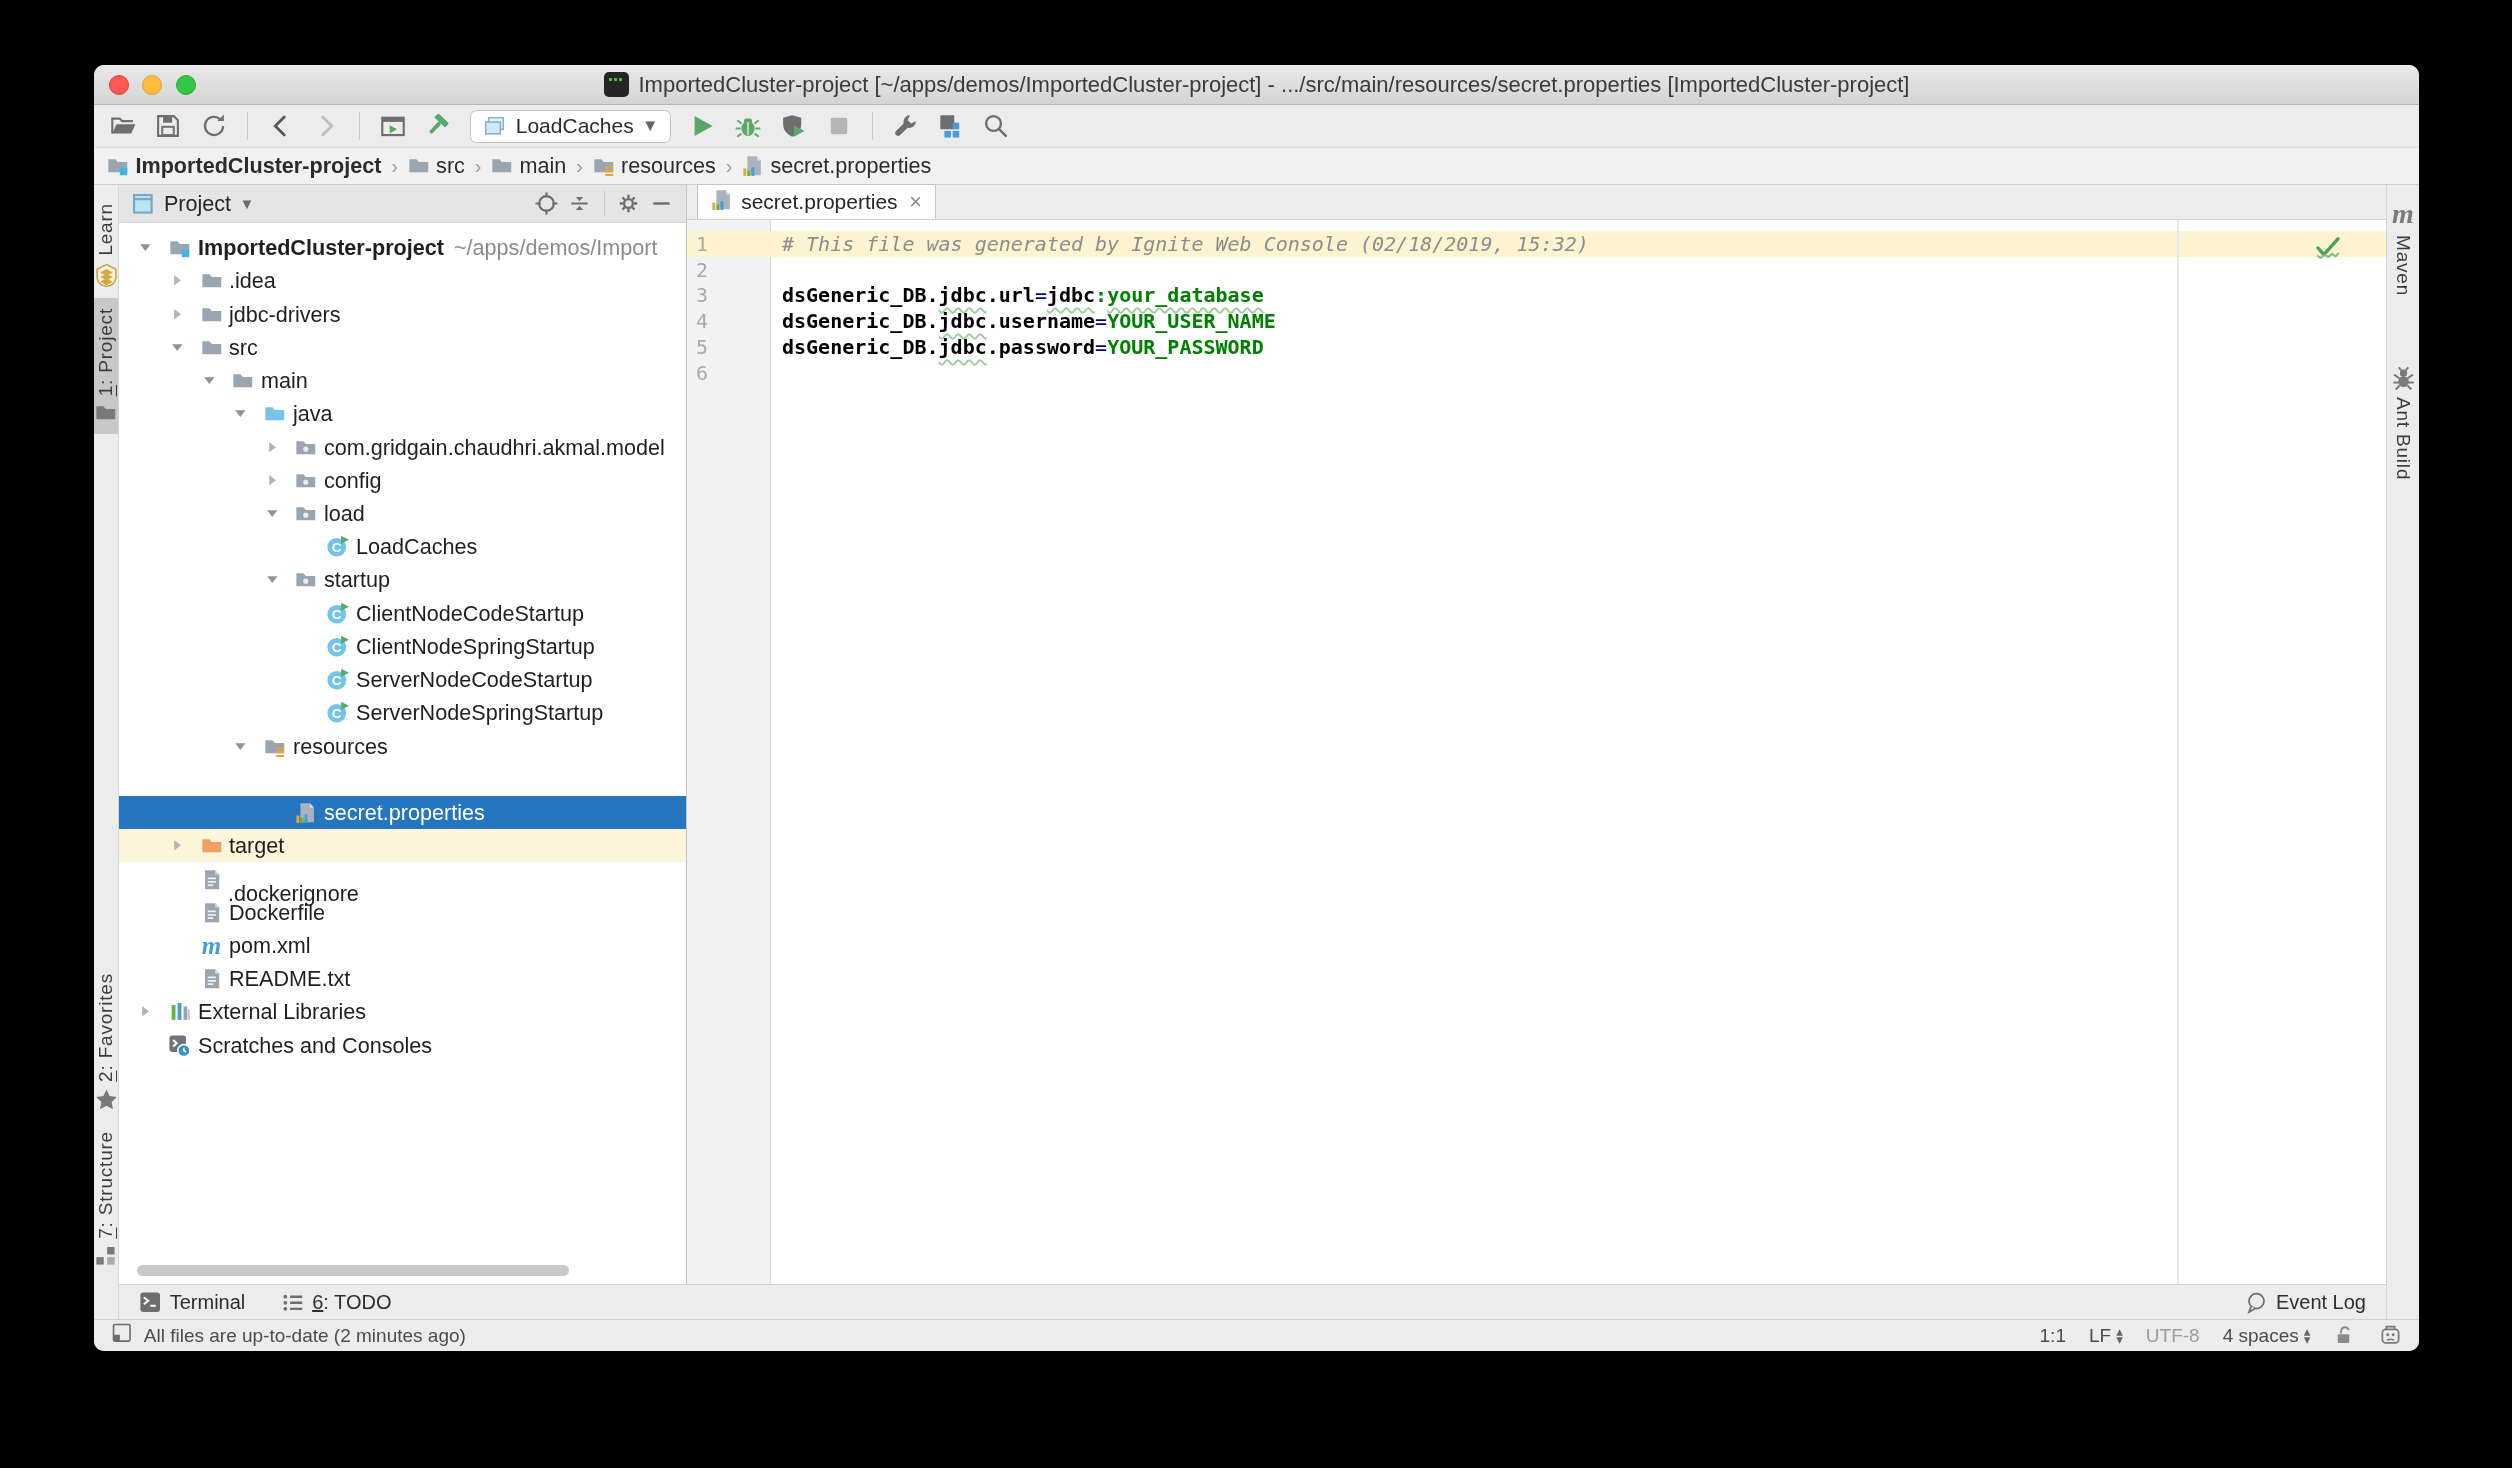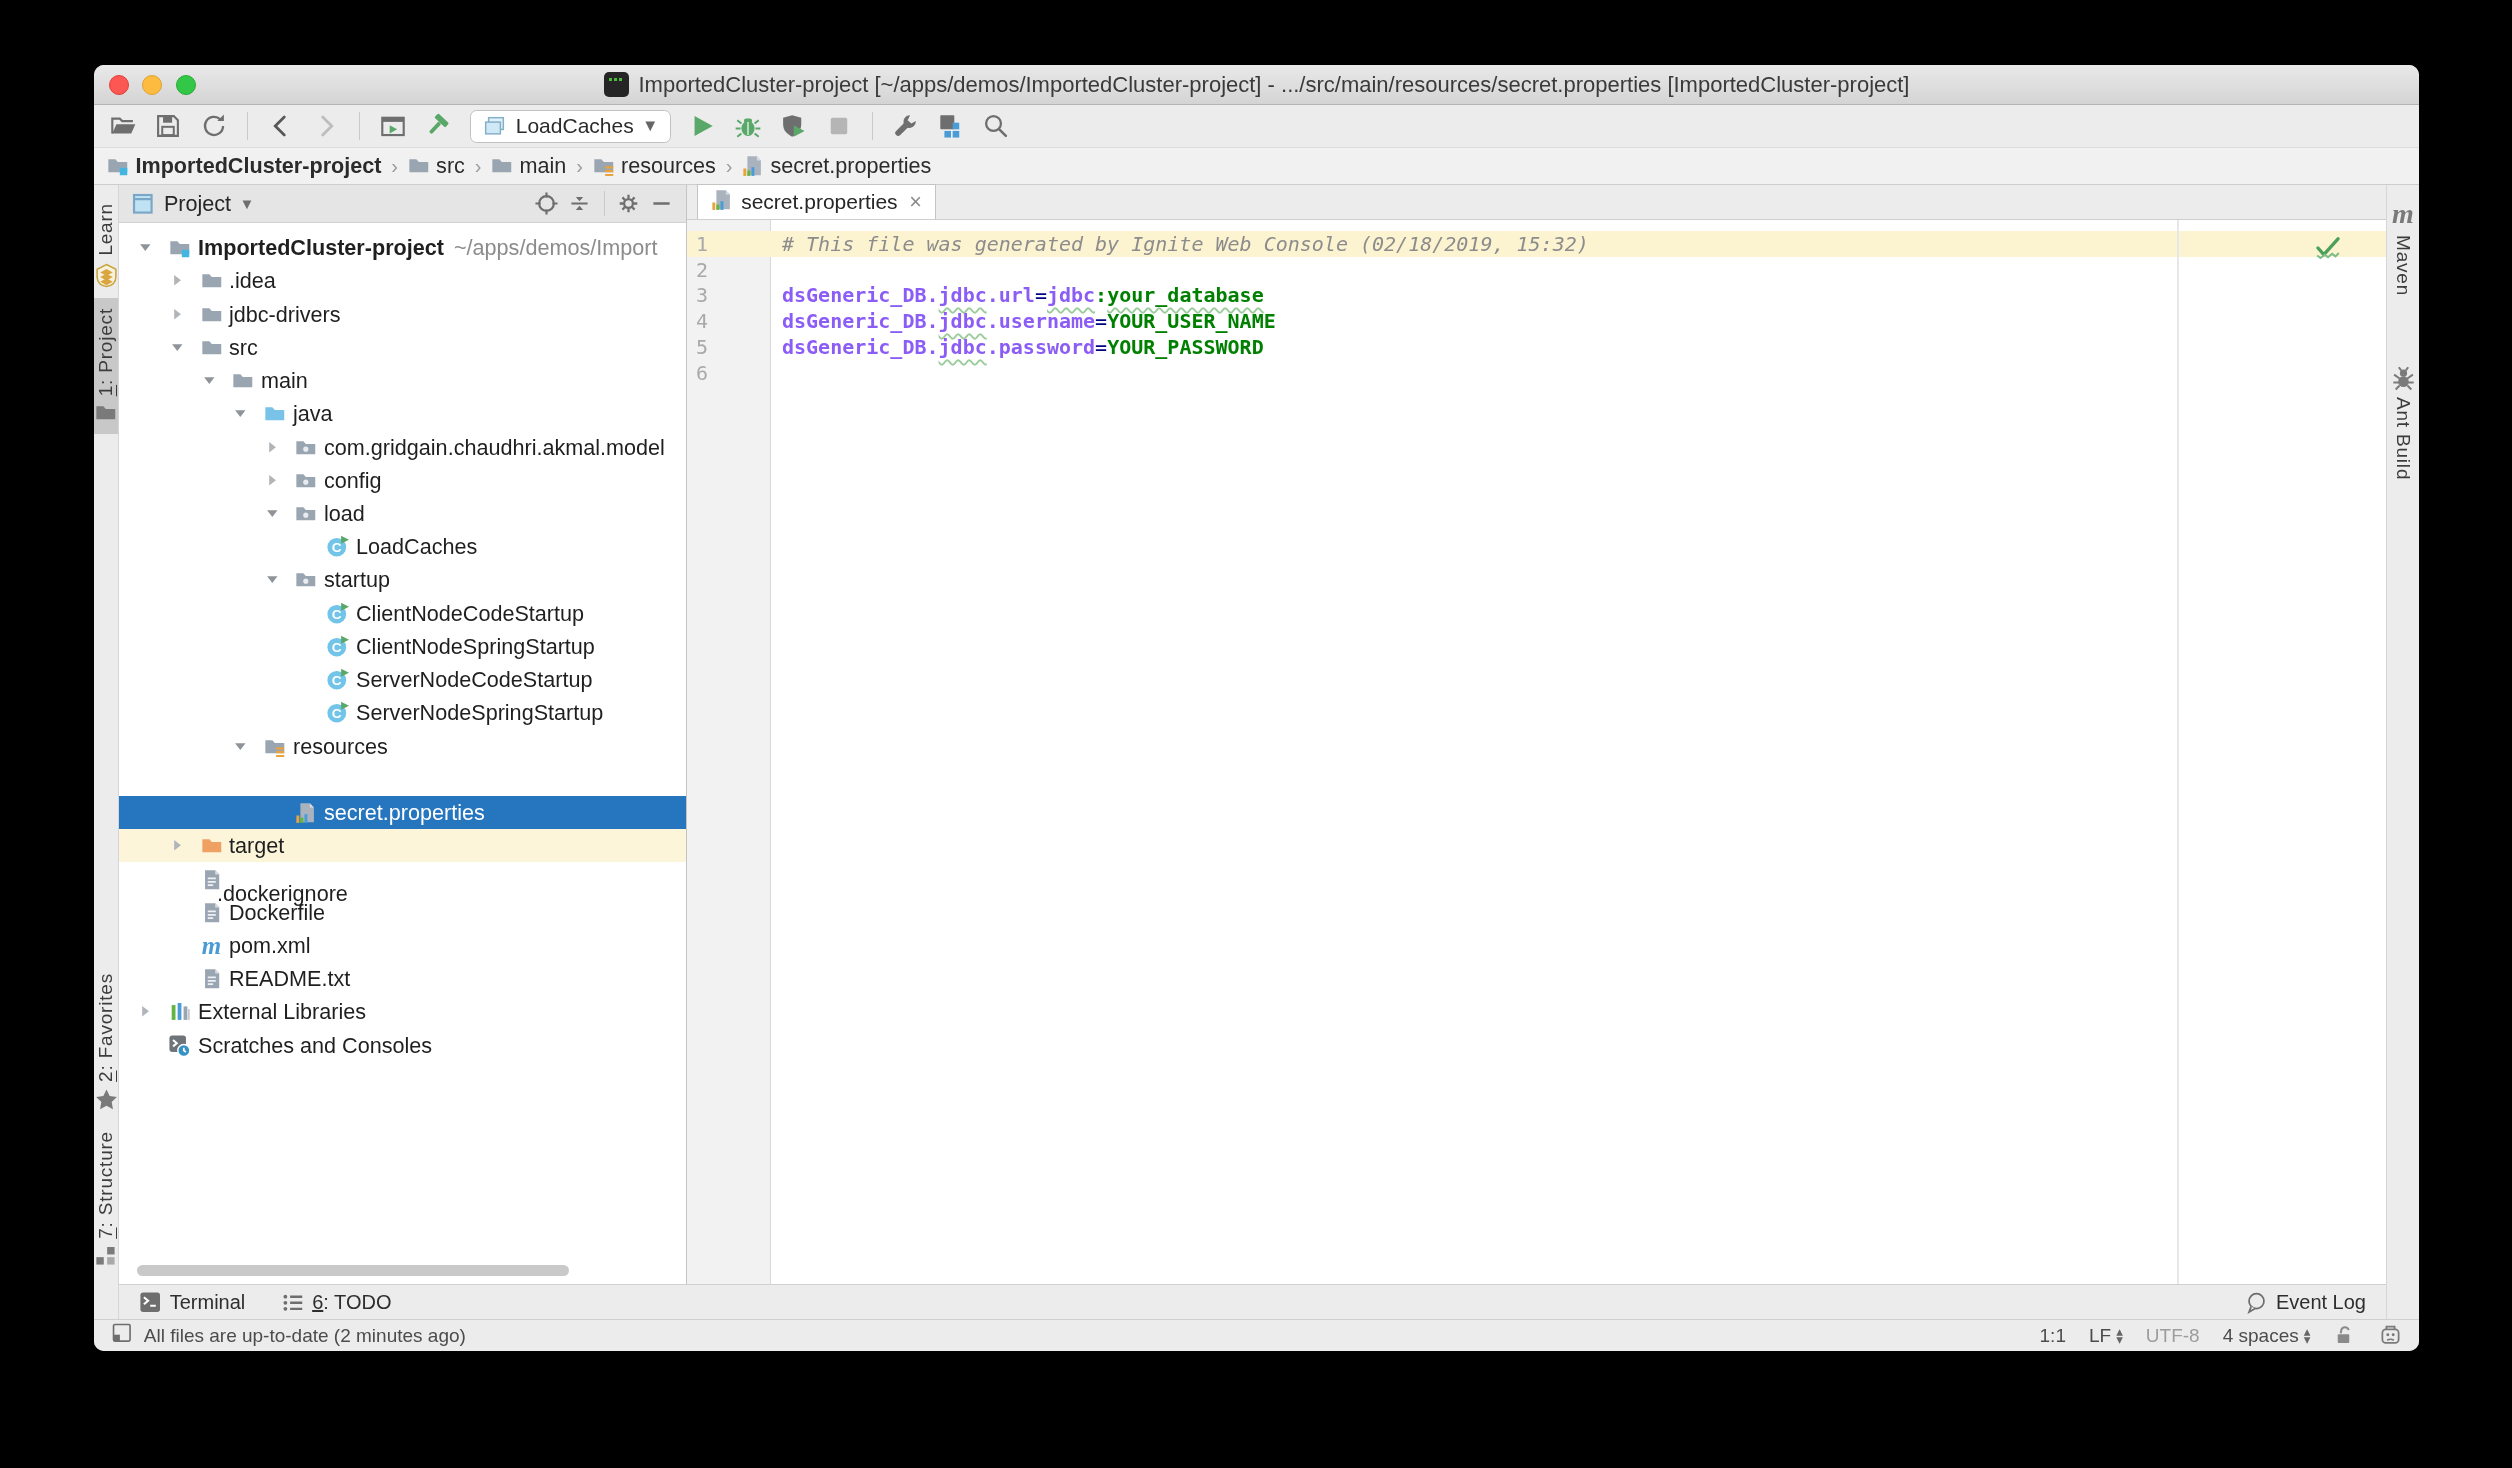--- a/index.html
+++ b/index.html
@@ -60,21 +60,21 @@
   .tabbar{height:35px;flex:0 0 35px;background:#ececec;border-bottom:0.8px solid #cfcfcf;display:flex;align-items:flex-end;padding-left:10px;}
   .tab{height:35px;background:#fff;border:0.8px solid #c4c4c4;border-bottom:none;display:flex;align-items:center;gap:8.3px;padding:0 13.3px;font-size:21px;color:#262626;}
   .tab .close{color:#8a8a8a;font-size:21.6px;line-height:1;margin-left:3.3px;}
   .edit-area{position:relative;flex:1 1 auto;overflow:hidden;background:#fff;}
   .gutter-bg{position:absolute;left:0;top:0;bottom:0;width:84px;background:#f2f2f2;border-right:0.8px solid #d9d9d9;}
   .caret-row{position:absolute;left:0;right:0;height:26px;background:#fcf3d1;}
   .guide{position:absolute;top:0;bottom:0;left:1490px;width:1.7px;background:#e7e7e7;}
   .lnum{position:absolute;left:9.1px;width:58px;font-family:"DejaVu Sans Mono",monospace;font-size:20px;color:#a9a9a9;line-height:26px;}
   .cline{position:absolute;left:95px;font-family:"DejaVu Sans Mono",monospace;font-size:20px;line-height:26px;white-space:pre;}
   .seg-comment{color:#8c8c8c;font-style:italic;}
-  .seg-key{color:#8b5cf6;font-weight:bold;}
+  .seg-key{color:#000000;font-weight:bold;}
   .seg-eq{color:#000080;}
   .seg-value{color:#008000;font-weight:600;}
   .wavy{text-decoration-line:underline;text-decoration-style:wavy;text-decoration-color:#9ccc9c;text-decoration-thickness:1.7px;text-underline-offset:5px;}
   .inspect-ok{position:absolute;top:12.5px;right:43px;width:30px;height:30px;}
   
   .toolwin-bar{height:36px;flex:0 0 36px;background:#ececec;border-top:0.8px solid #d0d0d0;display:flex;align-items:center;padding:0 20px;gap:37px;font-size:20px;color:#2e2e2e;}
   .tw-item{display:flex;align-items:center;gap:8.3px;}
   .tw-right{margin-left:auto;display:flex;align-items:center;gap:8.3px;}
   .statusbar{height:32px;flex:0 0 32px;background:#ececec;border-top:0.8px solid #d0d0d0;display:flex;align-items:center;padding:0 16.6px;gap:11.6px;font-size:19px;color:#4c4c4c;}
   .sb-right{margin-left:auto;display:flex;align-items:flex-end;gap:23px;}
@@ -594,21 +594,21 @@
               <div class="tree-row" style="top: 636px; height: 33px;">
                 <span class="t-icon" style="left: 81px;">
                   <svg width="21.6" height="21.6" viewBox="0 0 16 16">
                     <path d="M3 1h7.5l3 3v11H3z" fill="#9aa5b2"></path>
                     <path d="M10.5 1l3 3h-3z" fill="#d7dce1"></path>
                     <g stroke="#eef1f4" stroke-width="1.3">
                       <path d="M5 7h6M5 9.5h6M5 12h4"></path>
                     </g>
                   </svg>
                 </span>
-                <span class="t-label" style="left: 98px; margin-top: 28px;">.dockerignore</span>
+                <span class="t-label" style="left: 109px; margin-top: 28px;">.dockerignore</span>
               </div>
               <div class="tree-row" style="top: 669px; height: 33px;">
                 <span class="t-icon" style="left: 81px;">
                   <svg width="21.6" height="21.6" viewBox="0 0 16 16">
                     <path d="M3 1h7.5l3 3v11H3z" fill="#9aa5b2"></path>
                     <path d="M10.5 1l3 3h-3z" fill="#d7dce1"></path>
                     <g stroke="#eef1f4" stroke-width="1.3">
                       <path d="M5 7h6M5 9.5h6M5 12h4"></path>
                     </g>
                   </svg>

